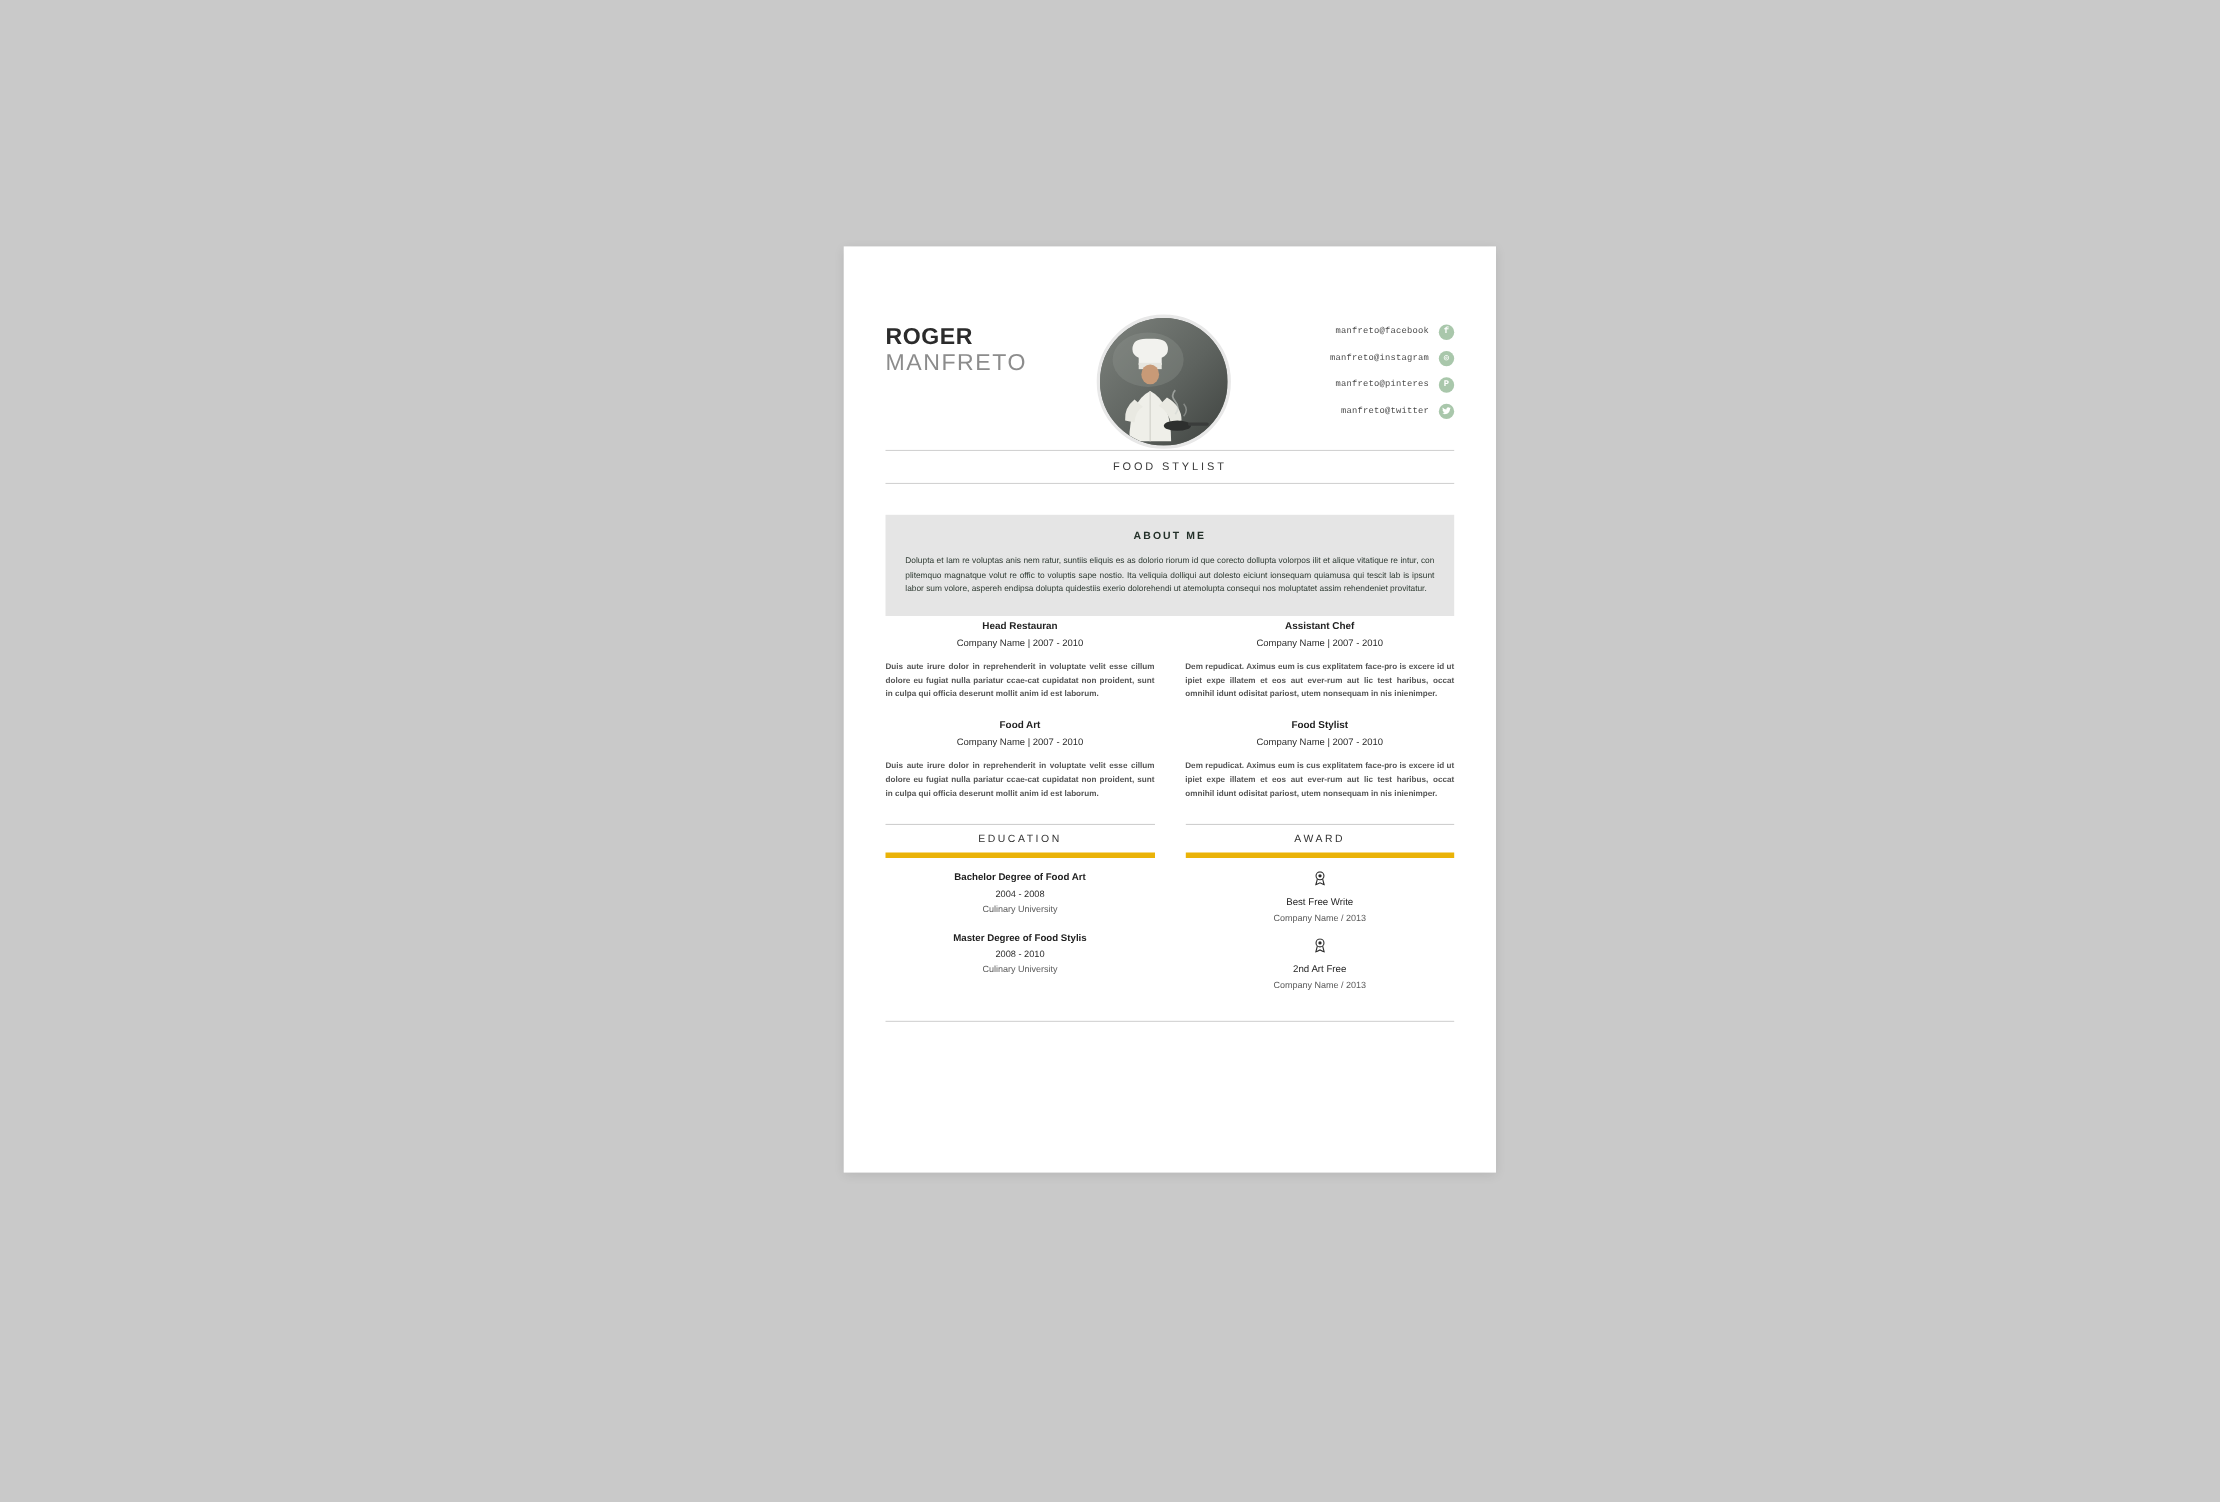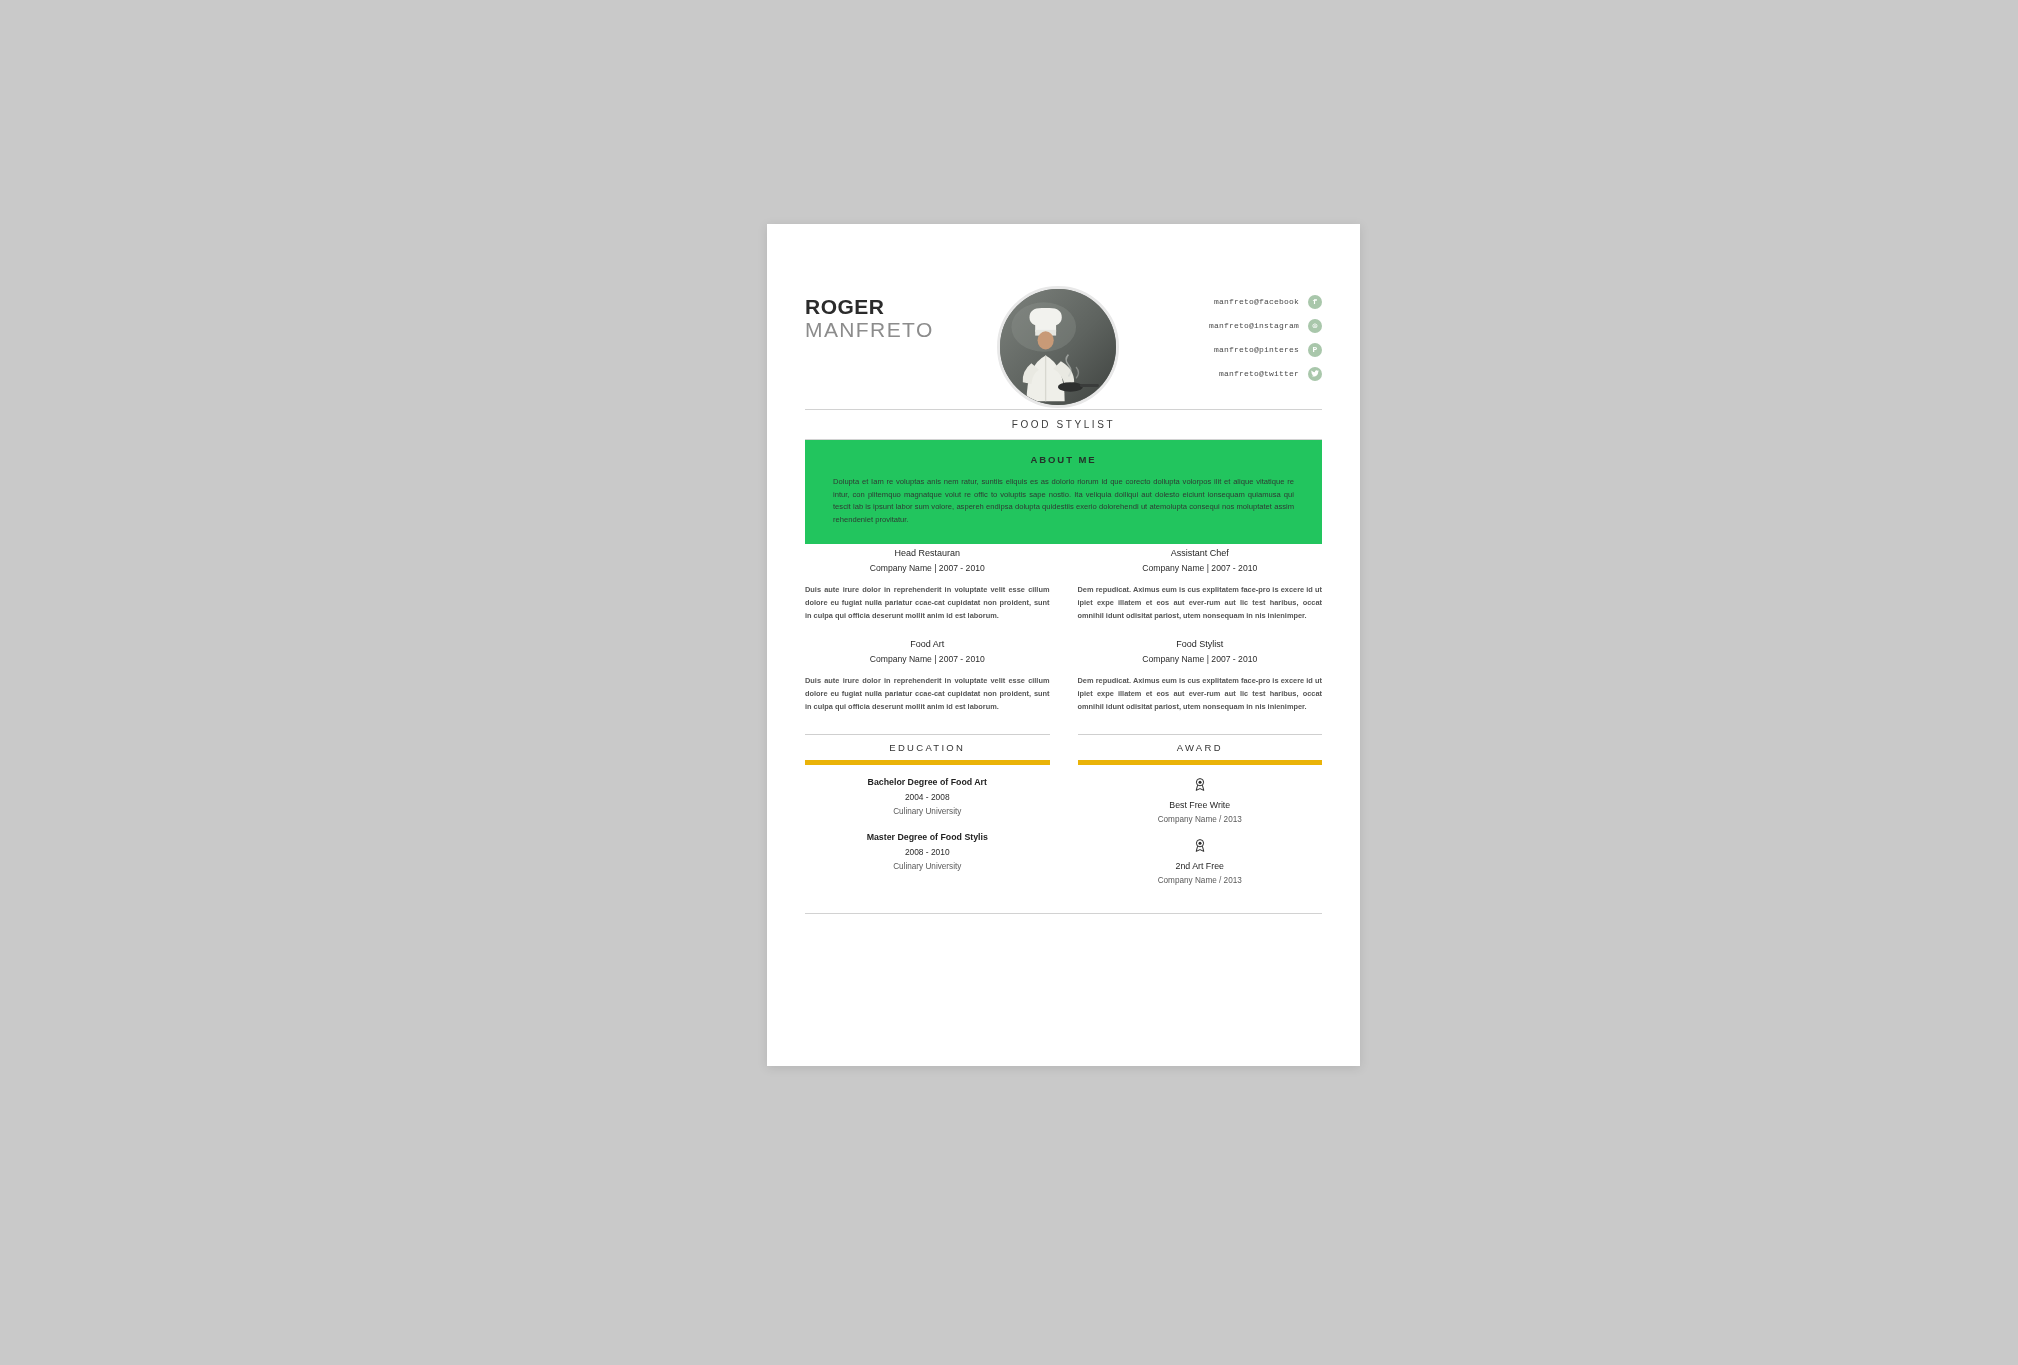--- a/index.html
+++ b/index.html
@@ -112,23 +112,23 @@
   .job-title {
     text-align: center;
     font-size: 10px;
     letter-spacing: 2.6px;
     color: #3b3b3b;
     padding: 9px 0 9px;
   }
 
   
   .about {
-    background: #22c55e;
-    padding: 14px 28px 18px;
-    margin-top: 0;
+    background: #e5e5e5;
+    padding: 14px 18px 18px;
+    margin-top: 28px;
   }
   .about-title {
     text-align: center;
     font-size: 9.5px;
     font-weight: bold;
     letter-spacing: 1.9px;
     color: #24312a;
     margin-bottom: 11px;
   }
   .about-body {
@@ -157,21 +157,21 @@
     margin-top: 4px;
   }
   .col { width: 50%; }
 
   .job {
     margin-bottom: 16px;
   }
   .job-name {
     text-align: center;
     font-size: 9px;
-    font-weight: normal;
+    font-weight: bold;
     color: #1f1f1f;
     margin-bottom: 5px;
   }
   .job-company {
     text-align: center;
     font-size: 8.6px;
     font-weight: normal;
     color: #2b2b2b;
     margin-bottom: 11px;
   }

